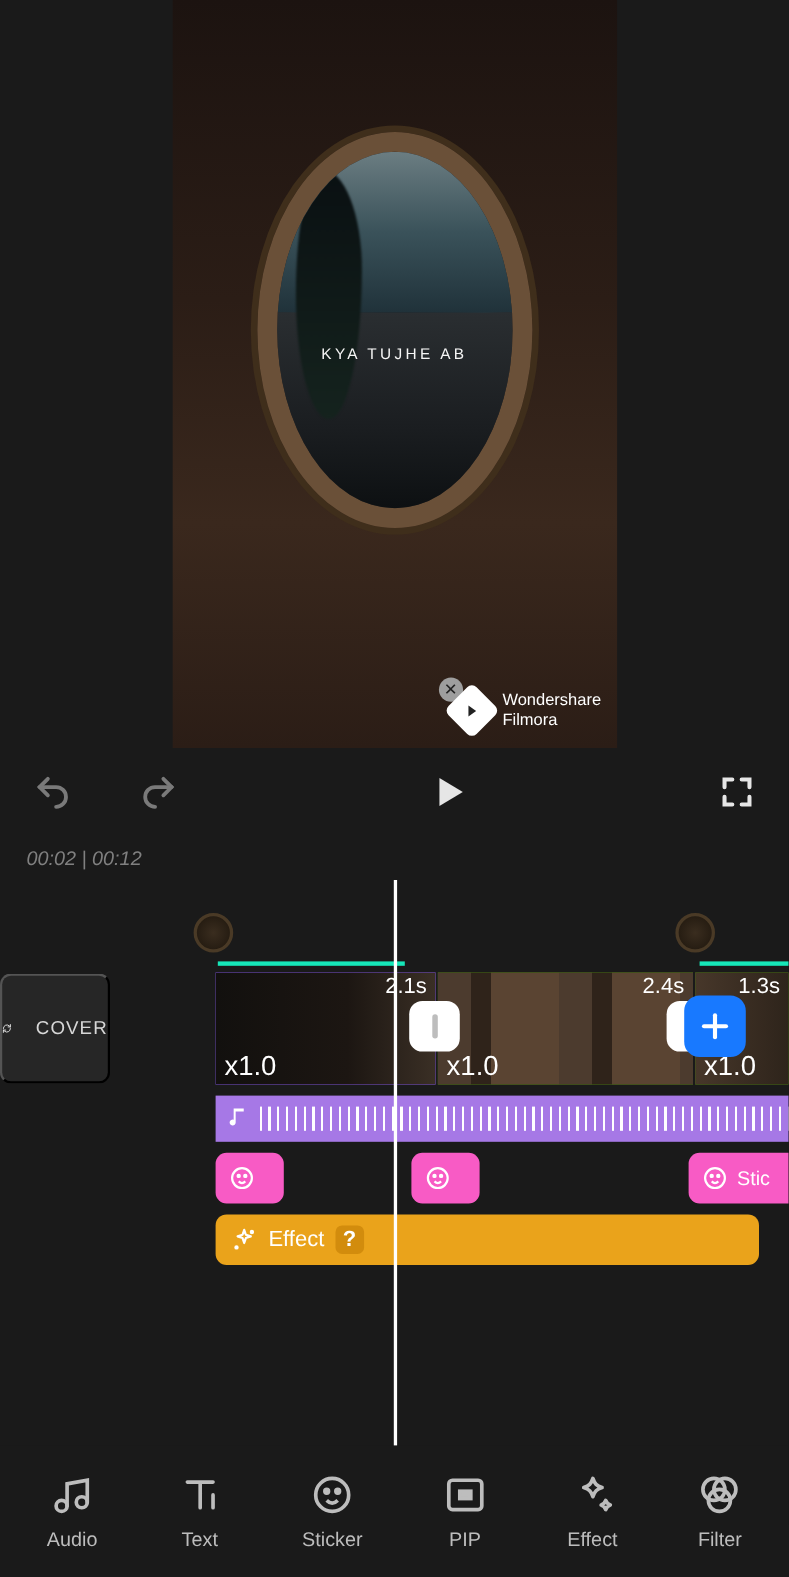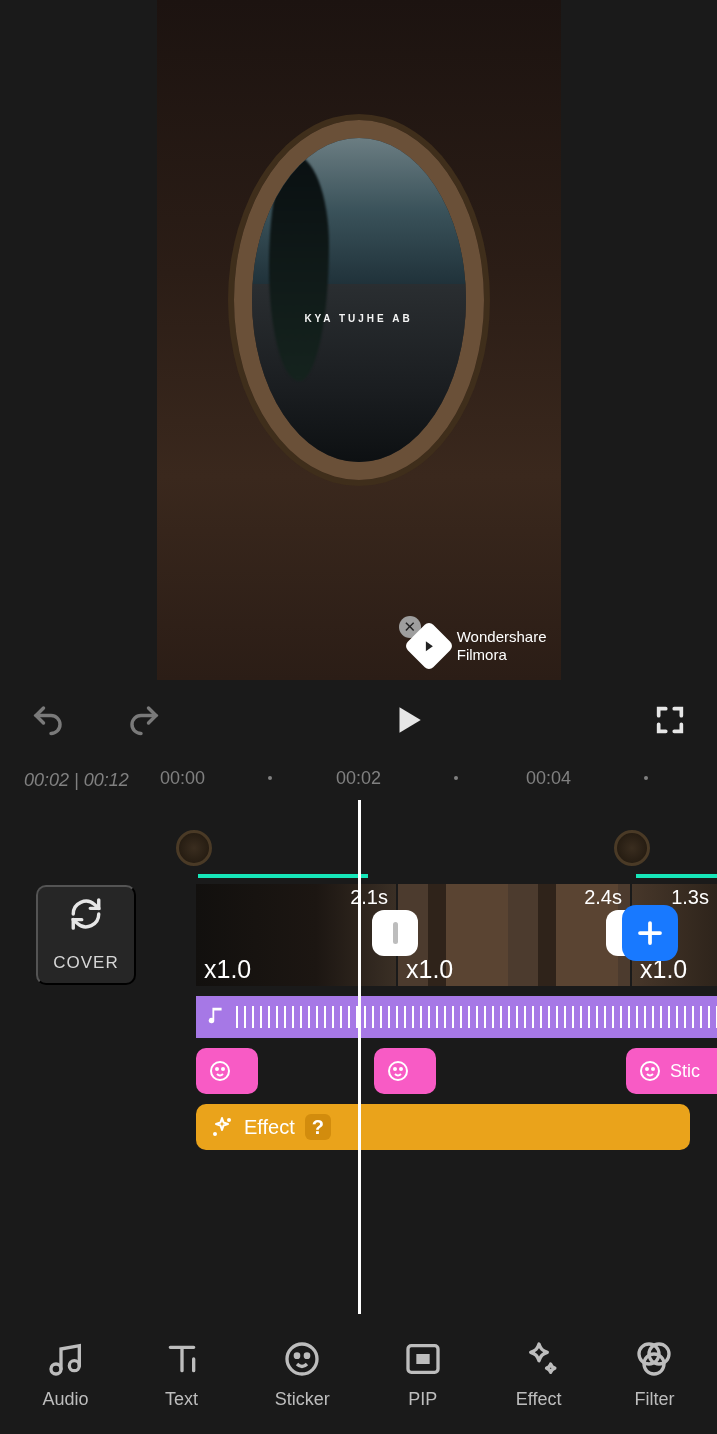--- a/index.html
+++ b/index.html
@@ -13,21 +13,21 @@
   .export-btn { background:#16e7b9; color:#053; font-weight:700; font-size:23px; padding:12px 20px; border:none; border-radius:6px; cursor:pointer; }
 
   
   .preview { flex: 0 0 608px; display:flex; align-items:flex-start; justify-content:center; background:#1a1a1a; }
   .preview-canvas { width:404px; height:680px; position:relative; background: linear-gradient(#1c1310 0%, #2b1d16 40%, #3a281d 70%, #2b1d16 100%); overflow:hidden; display:flex; align-items:center; justify-content:center;}
   .mirror-frame { width:250px; height:360px; margin-top: -80px; border-radius:50%; background: radial-gradient(ellipse at center, #0c1b24 0%, #15303b 40%, #1b3f4e 55%, transparent 70%); border: 18px solid #6a5038; box-shadow: 0 0 0 6px #3f2e1b, inset 0 0 40px #1b3442; position:relative; }
   .mirror-scene { position:absolute; inset:0; border-radius:50%; overflow:hidden; }
   .scene-sky { position:absolute; top:0; left:0; right:0; height:45%; background: linear-gradient(#6b7d82,#3a525a,#20323a); }
   .scene-road{position:absolute; bottom:0; left:0; right:0; height:55%; background: linear-gradient(#2a2e31,#1a1d20 60%, #0d1012);}
   .tree { position:absolute; left:8%; top:5%; width:60px; height:70%; background: linear-gradient(#0a1012,#15231e); border-radius: 40% 60% 50% 50% / 50% 40% 60% 50%; filter: blur(1px); }
-  .mirror-text { position:absolute; top:54%; left:0; right:0; text-align:center; color:#f5f5f5; font-size:10px; letter-spacing:3px; font-weight:700;}
+  .mirror-text { position:absolute; top:54%; left:0; right:0; text-align:center; color:#f5f5f5; font-size:14px; letter-spacing:3px; font-weight:400;}
   .wm { position:absolute; right:14px; bottom:16px; display:flex; align-items:center; gap:10px; }
   .wm-close{position:absolute; left:-12px; top:-12px; width:22px; height:22px; background:#9e9e9e; border-radius:50%; display:flex;align-items:center;justify-content:center; font-size:15px; color:#222;}
   .wm-icon{width:36px; height:36px; background:#fff; border-radius:6px; transform:rotate(45deg); display:flex;align-items:center;justify-content:center; position:relative;}
   .wm-icon::after{content:''; width:0;height:0;border-left:7px solid #222; border-top:5px solid transparent; border-bottom:5px solid transparent; transform:rotate(-45deg);}
   .wm-text{color:#fff; font-size:15px; line-height:1.2;}
 
   
   .play-row { height:80px; display:flex; align-items:center; justify-content:space-between; padding: 0 30px; background:#1a1a1a;}
   .play-row .side{display:flex; gap:60px;}
   .play-btn svg{display:block;}
@@ -41,21 +41,21 @@
 
   
   .timeline { flex:1; background:#1a1a1a; position:relative; padding-top:20px;}
   .playhead{ position:absolute; left:358px; top:0; bottom:0; width:3px; background:#fff; z-index:50;}
 
   .keyframe-row{ height:60px; position:relative;}
   .kf-dot{ position:absolute; top:10px; width:36px; height:36px; border-radius:50%; background: radial-gradient(#3a2d1f,#1e160d); border:3px solid #4a3a26;}
   .kf-bar{ position:absolute; top:54px; height:4px; background:#16e7b9;}
 
   .clip-row{ height:110px; display:flex; align-items:center; position:relative;}
-  .cover-btn{ width:100px; height:100px; margin-left:36px; background:#262626; border-radius:10px; display:flex; flex-direction:column; align-items:center; justify-content:center; gap:22px; color:#d7d7d7;}
+  .cover-btn{ width:100px; height:100px; background:#262626; border-radius:10px; display:flex; flex-direction:row; align-items:center; justify-content:center; gap:22px; color:#d7d7d7;}
   .cover-btn span{font-size:17px; letter-spacing:1px;}
   .clip{position:absolute; top:4px; height:102px; background:#4d7c0f; overflow:hidden;}
   .clip-content{position:absolute; inset:0; background: repeating-linear-gradient(90deg,#3f312a 0 60px,#29201b 60px 120px);}
   .clip .dur{position:absolute; right:8px; top:2px; font-size:20px; color:#fff; font-weight:500;}
   .clip .speed{position:absolute; left:8px; bottom:2px; font-size:25px; color:#fff;}
   .trans-handle{position:absolute; top:30px; width:46px; height:46px; background:#fff; border-radius:12px; z-index:20; display:flex;align-items:center;justify-content:center;}
   .trans-handle::after{content:''; width:5px; height:22px; background:#bdbdbd; border-radius:3px;}
   .add-handle{position:absolute; top:25px; width:56px; height:56px; background:#1879ff; border-radius:14px; z-index:20; display:flex;align-items:center;justify-content:center; color:#fff;}
 
   .audio-row{margin-top:6px; height:42px; background:#a678e6; position:relative; margin-left:196px; margin-right:0; overflow:hidden;}
@@ -123,28 +123,20 @@
     </button>
     <button class="icon-btn">
       <svg width="34" height="34" viewBox="0 0 24 24" fill="none" stroke="#e6e6e6" stroke-width="2.6" stroke-linecap="round">
           <path d="M4 9V4h5M20 9V4h-5M4 15v5h5M20 15v5h-5"></path>
         </svg>
     </button>
   </div>
 
   <div class="time-ruler">
     <div class="pos-label">00:02 | 00:12</div>
-    <div class="ruler-ticks">
-      <span class="tick-lbl" style="left:10px">00:00</span>
-      <span class="tick-dot" style="left:118px"></span>
-      <span class="tick-lbl" style="left:186px">00:02</span>
-      <span class="tick-dot" style="left:304px"></span>
-      <span class="tick-lbl" style="left:376px">00:04</span>
-      <span class="tick-dot" style="left:494px"></span>
-    </div>
   </div>
 
   <div class="timeline">
     <div class="playhead"></div>
 
     <div class="keyframe-row">
       <div class="kf-dot" style="left:176px"></div>
       <div class="kf-bar" style="left:198px; width:170px"></div>
       <div class="kf-dot" style="left:614px"></div>
       <div class="kf-bar" style="left:636px; width:81px"></div>

